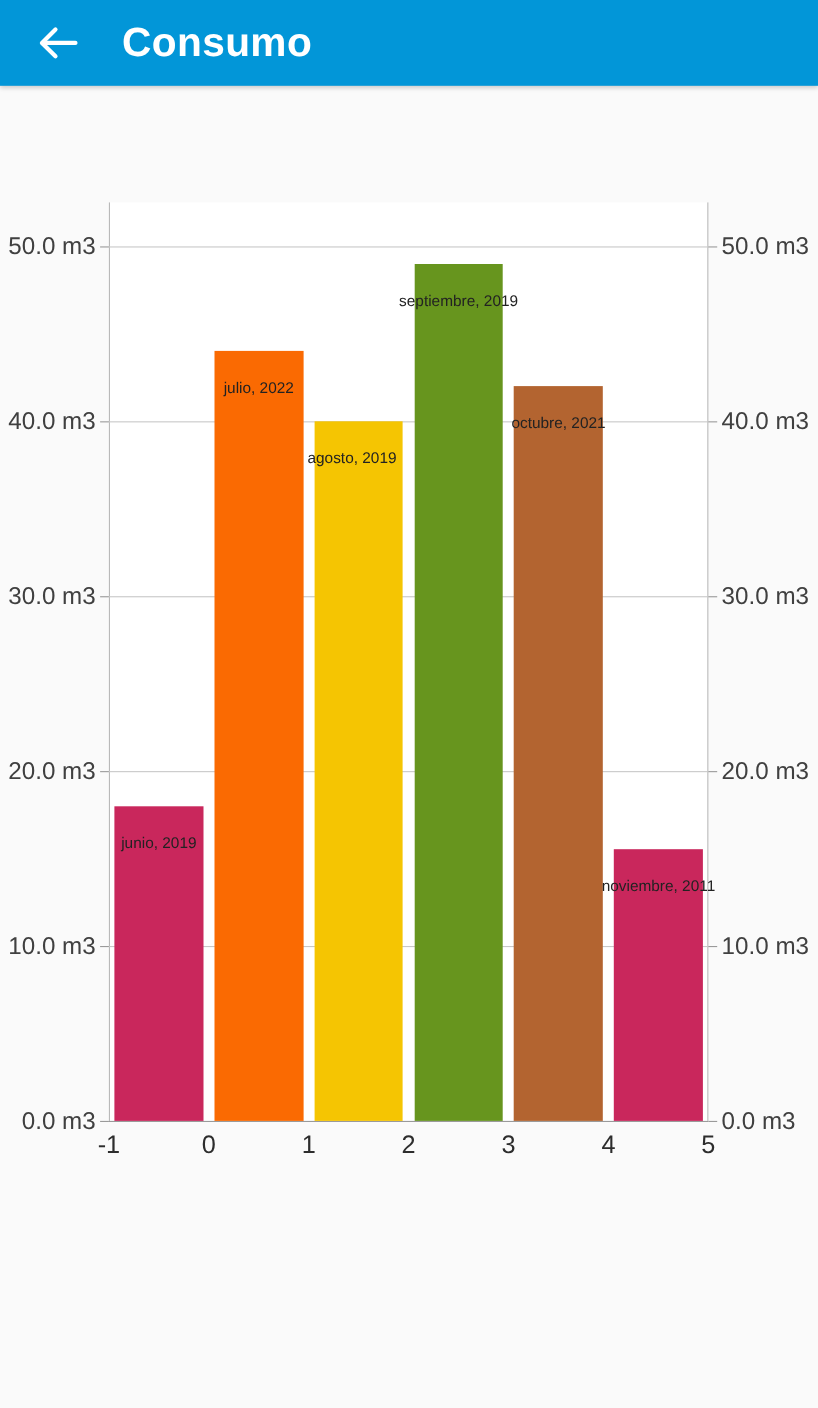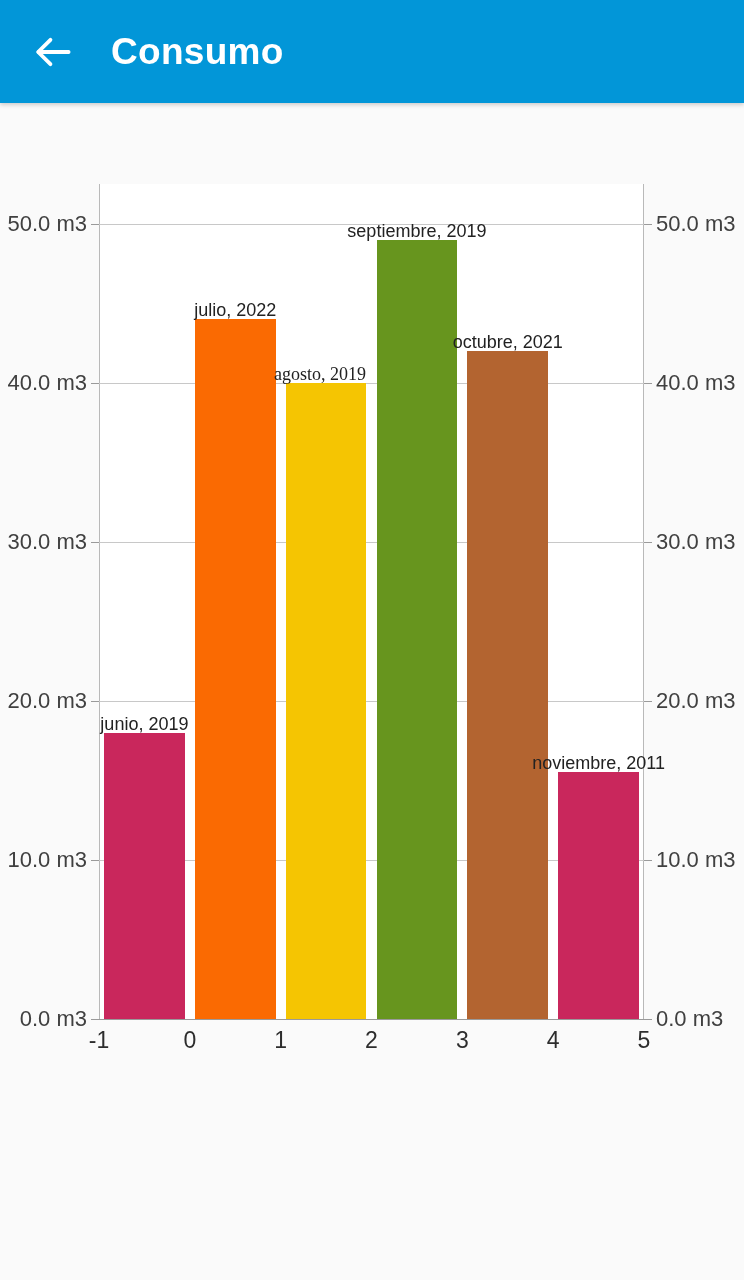--- a/index.html
+++ b/index.html
@@ -13,21 +13,21 @@
     font-family: "Liberation Sans", sans-serif;
     overflow: hidden;
     position: relative;
   }
 
   
   .appbar {
     position: absolute;
     left: 0; top: 0;
     width: 744px;
-    height: 103px;
+    height: 78px;
     background: #0296d8;
     display: flex;
     align-items: center;
     box-sizing: border-box;
     padding-left: 26px;
     box-shadow: 0 2px 4px rgba(0,0,0,0.18);
     z-index: 5;
   }
   .back-btn {
     width: 54px;
@@ -124,25 +124,26 @@
     line-height: 1;
     white-space: nowrap;
   }
 
   .bar {
     position: absolute;
     bottom: 0;
   }
   .bar-label {
     position: absolute;
-    font-size: 18px;
+    font-size: 14px;
     color: #222222;
     white-space: nowrap;
     transform: translateX(-50%);
     line-height: 1;
+    margin-top: 44px;
   }
 </style>
 </head>
 <body>
 
 <div class="appbar">
   <div class="back-btn">
     <span>
       <svg width="44" height="44" viewBox="0 0 24 24" fill="none" stroke="#ffffff" stroke-width="2.1" stroke-linecap="round" stroke-linejoin="round">
         <line x1="20.5" y1="12" x2="4.2" y2="12"></line>
@@ -194,21 +195,21 @@
       <div class="xlabel" style="left: 181.667px;">1</div>
       <div class="xlabel" style="left: 272.5px;">2</div>
       <div class="xlabel" style="left: 363.333px;">3</div>
       <div class="xlabel" style="left: 454.167px;">4</div>
       <div class="xlabel" style="left: 545px;">5</div>
       <div class="bar" style="left: 5px; width: 80.8333px; top: 548.714px; height: 286.286px; background: rgb(201, 39, 92);"></div>
       <div class="bar-label" style="left: 45.4167px; top: 530.714px;">junio, 2019</div>
       <div class="bar" style="left: 95.8333px; width: 80.8333px; top: 135.19px; height: 699.81px; background: rgb(250, 106, 2);"></div>
       <div class="bar-label" style="left: 136.25px; top: 117.19px;">julio, 2022</div>
       <div class="bar" style="left: 186.667px; width: 80.8333px; top: 198.81px; height: 636.19px; background: rgb(245, 197, 2);"></div>
-      <div class="bar-label" style="left: 221px; top: 180.81px; font-family: Liberation Serif, serif;">agosto, 2019</div>
+      <div class="bar-label" style="left: 221px; top: 180.81px;">agosto, 2019</div>
       <div class="bar" style="left: 277.5px; width: 80.8333px; top: 55.6667px; height: 779.333px; background: rgb(103, 149, 30);"></div>
       <div class="bar-label" style="left: 317.917px; top: 37.6667px;">septiembre, 2019</div>
       <div class="bar" style="left: 368.333px; width: 80.8333px; top: 167px; height: 668px; background: rgb(179, 100, 48);"></div>
       <div class="bar-label" style="left: 408.75px; top: 149px;">octubre, 2021</div>
       <div class="bar" style="left: 459.167px; width: 80.8333px; top: 588.476px; height: 246.524px; background: rgb(201, 39, 92);"></div>
       <div class="bar-label" style="left: 499.583px; top: 570.476px;">noviembre, 2011</div>
     </div>
 </div>
 
 </body></html>

